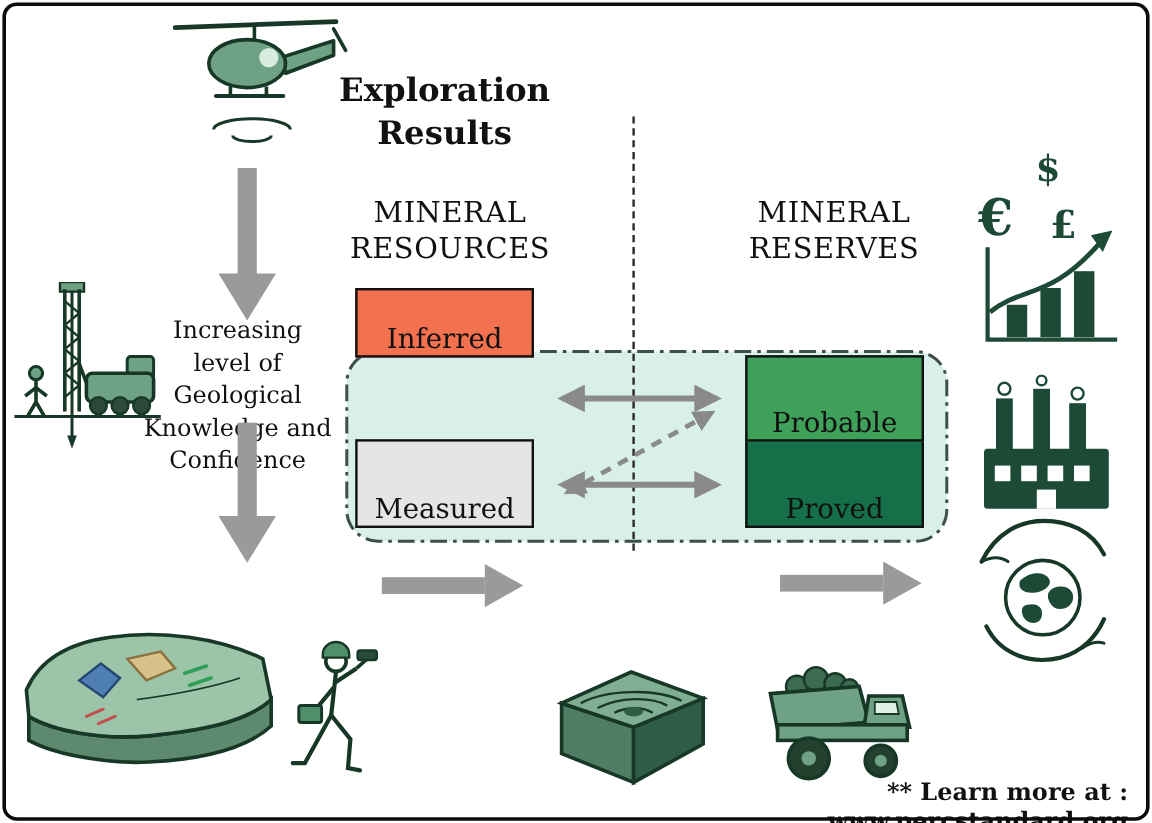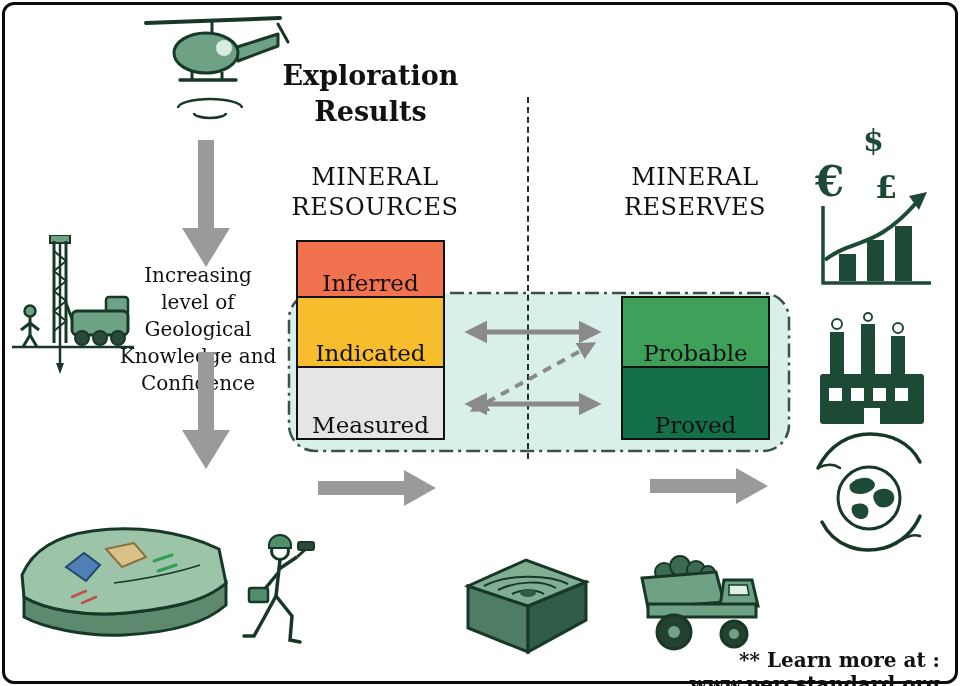--- a/index.html
+++ b/index.html
@@ -50,23 +50,20 @@
   </svg>
 
   <div class="abs heading center pre" style="left:282px;top:162px;width:186px;">MINERAL
 RESOURCES</div>
   <div class="abs heading center pre" style="left:600px;top:162px;width:190px;">MINERAL
 RESERVES</div>
 
   <div class="stagebox" style="left: 296px; top: 240px; height: 54px; background-color: rgb(242, 113, 78);">
     <span>Inferred</span>
   </div>
-  <div class="stagebox" style="left: 296px; top: 296px; height: 68px; background-color: rgb(246, 189, 44);">
-    <span>Indicated</span>
-  </div>
   <div class="stagebox" style="left: 296px; top: 366px; height: 70px; background-color: #e5e5e5;">
     <span>Measured</span>
   </div>
 
   <div class="stagebox" style="left: 621px; top: 366px; height: 70px; background-color: rgb(21, 111, 73);">
     <span>Proved</span>
   </div>
   <div class="stagebox" style="left: 621px; top: 296px; height: 68px; background-color: rgb(63, 160, 90);">
     <span>Probable</span>
   </div>

